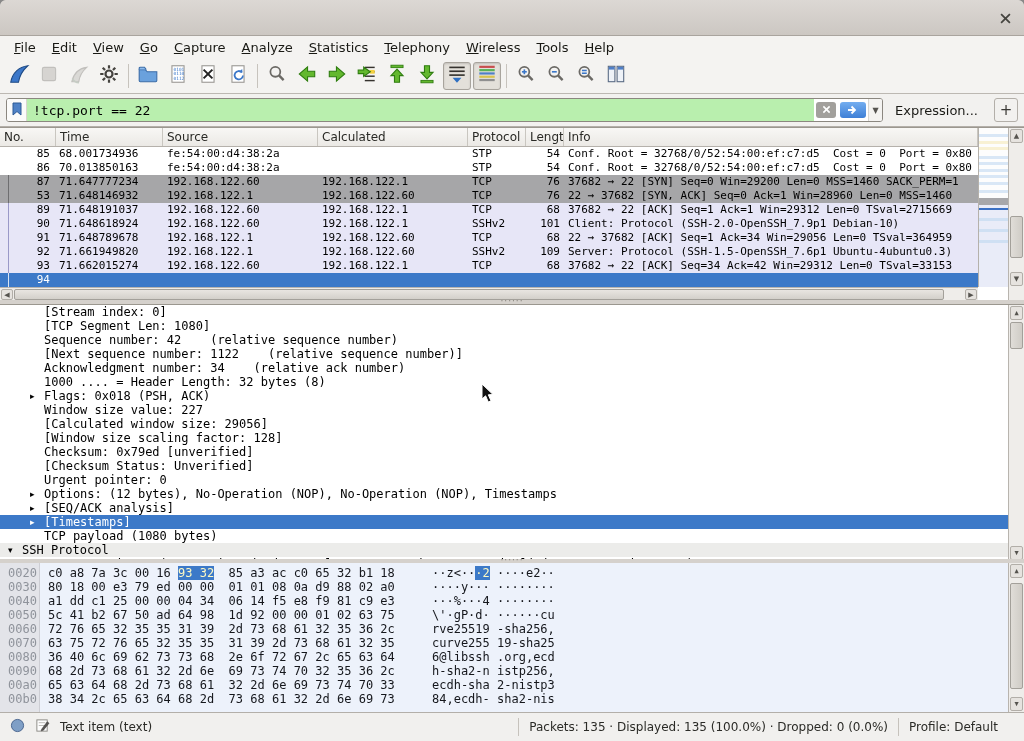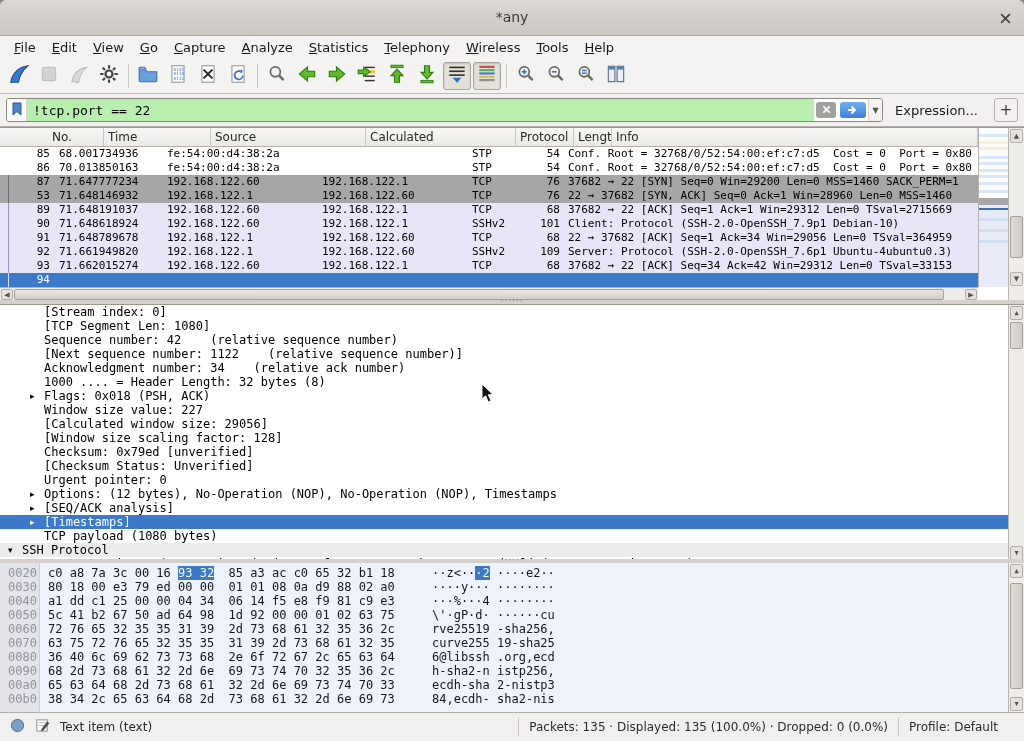--- a/index.html
+++ b/index.html
@@ -107,21 +107,20 @@
   .sb-text{white-space:nowrap;}
   
   .cursor{position:absolute;left:481px;top:383px;width:14px;height:21px;pointer-events:none;}
 </style>
 </head>
 <body>
 
 <div id="win">
 
   <div class="titlebar">
-    <div class="title-text">*any</div>
     <div class="close-btn">
       <span>
         <svg width="11" height="11" viewBox="0 0 10 10">
             <path d="M1 1 L9 9 M9 1 L1 9" stroke="#45443f" stroke-width="1.6"></path>
           </svg>
       </span>
     </div>
   </div>
 
   <div class="menubar">
@@ -319,21 +318,21 @@
         </span>
       </div>
       <div class="fb-caret">▼</div>
     </div>
     <div class="expr-btn">Expression...</div>
     <div class="plus-btn">+</div>
   </div>
 
   <div class="plist">
     <div class="phead">
-        <div class="phc" style="width: 56px; flex: 0 0 auto; margin-left: 48px;">No.</div>
+        <div class="phc" style="width: 56px; flex: 0 0 auto;">No.</div>
         <div class="phc" style="width: 107px; flex: 0 0 auto;">Time</div>
         <div class="phc" style="width: 155px; flex: 0 0 auto;">Source</div>
         <div class="phc" style="width: 150px; flex: 0 0 auto;">Calculated</div>
         <div class="phc" style="width: 58px; flex: 0 0 auto;">Protocol</div>
         <div class="phc" style="width: 38px; flex: 0 0 auto;">Length</div>
         <div class="phc" style="flex: 1 1 0%;">Info</div>
       </div>
     <div class="prows">
         <div class="prow white">
           <span class="c-no">85</span>
@@ -404,21 +403,21 @@
           <span class="c-info">22 → 37682 [ACK] Seq=1 Ack=34 Win=29056 Len=0 TSval=364959</span>
         </div>
         <div class="prow lav">
           <span class="mark" style="background: rgb(154, 153, 200);"></span>
           <span class="c-no">92</span>
           <span class="c-time">71.661949820</span>
           <span class="c-src">192.168.122.1</span>
           <span class="c-dst">192.168.122.60</span>
           <span class="c-proto">SSHv2</span>
           <span class="c-len">109</span>
-          <span class="c-info">Server: Protocol (SSH-2.0-OpenSSH_7.6p1 Ubuntu-4ubuntu0.3)</span>
+          <span class="c-info">Server: Protocol (SSH-1.5-OpenSSH_7.6p1 Ubuntu-4ubuntu0.3)</span>
         </div>
         <div class="prow lav">
           <span class="mark" style="background: rgb(154, 153, 200);"></span>
           <span class="c-no">93</span>
           <span class="c-time">71.662015274</span>
           <span class="c-src">192.168.122.60</span>
           <span class="c-dst">192.168.122.1</span>
           <span class="c-proto">TCP</span>
           <span class="c-len">68</span>
           <span class="c-info">37682 → 22 [ACK] Seq=34 Ack=42 Win=29312 Len=0 TSval=33153</span>

